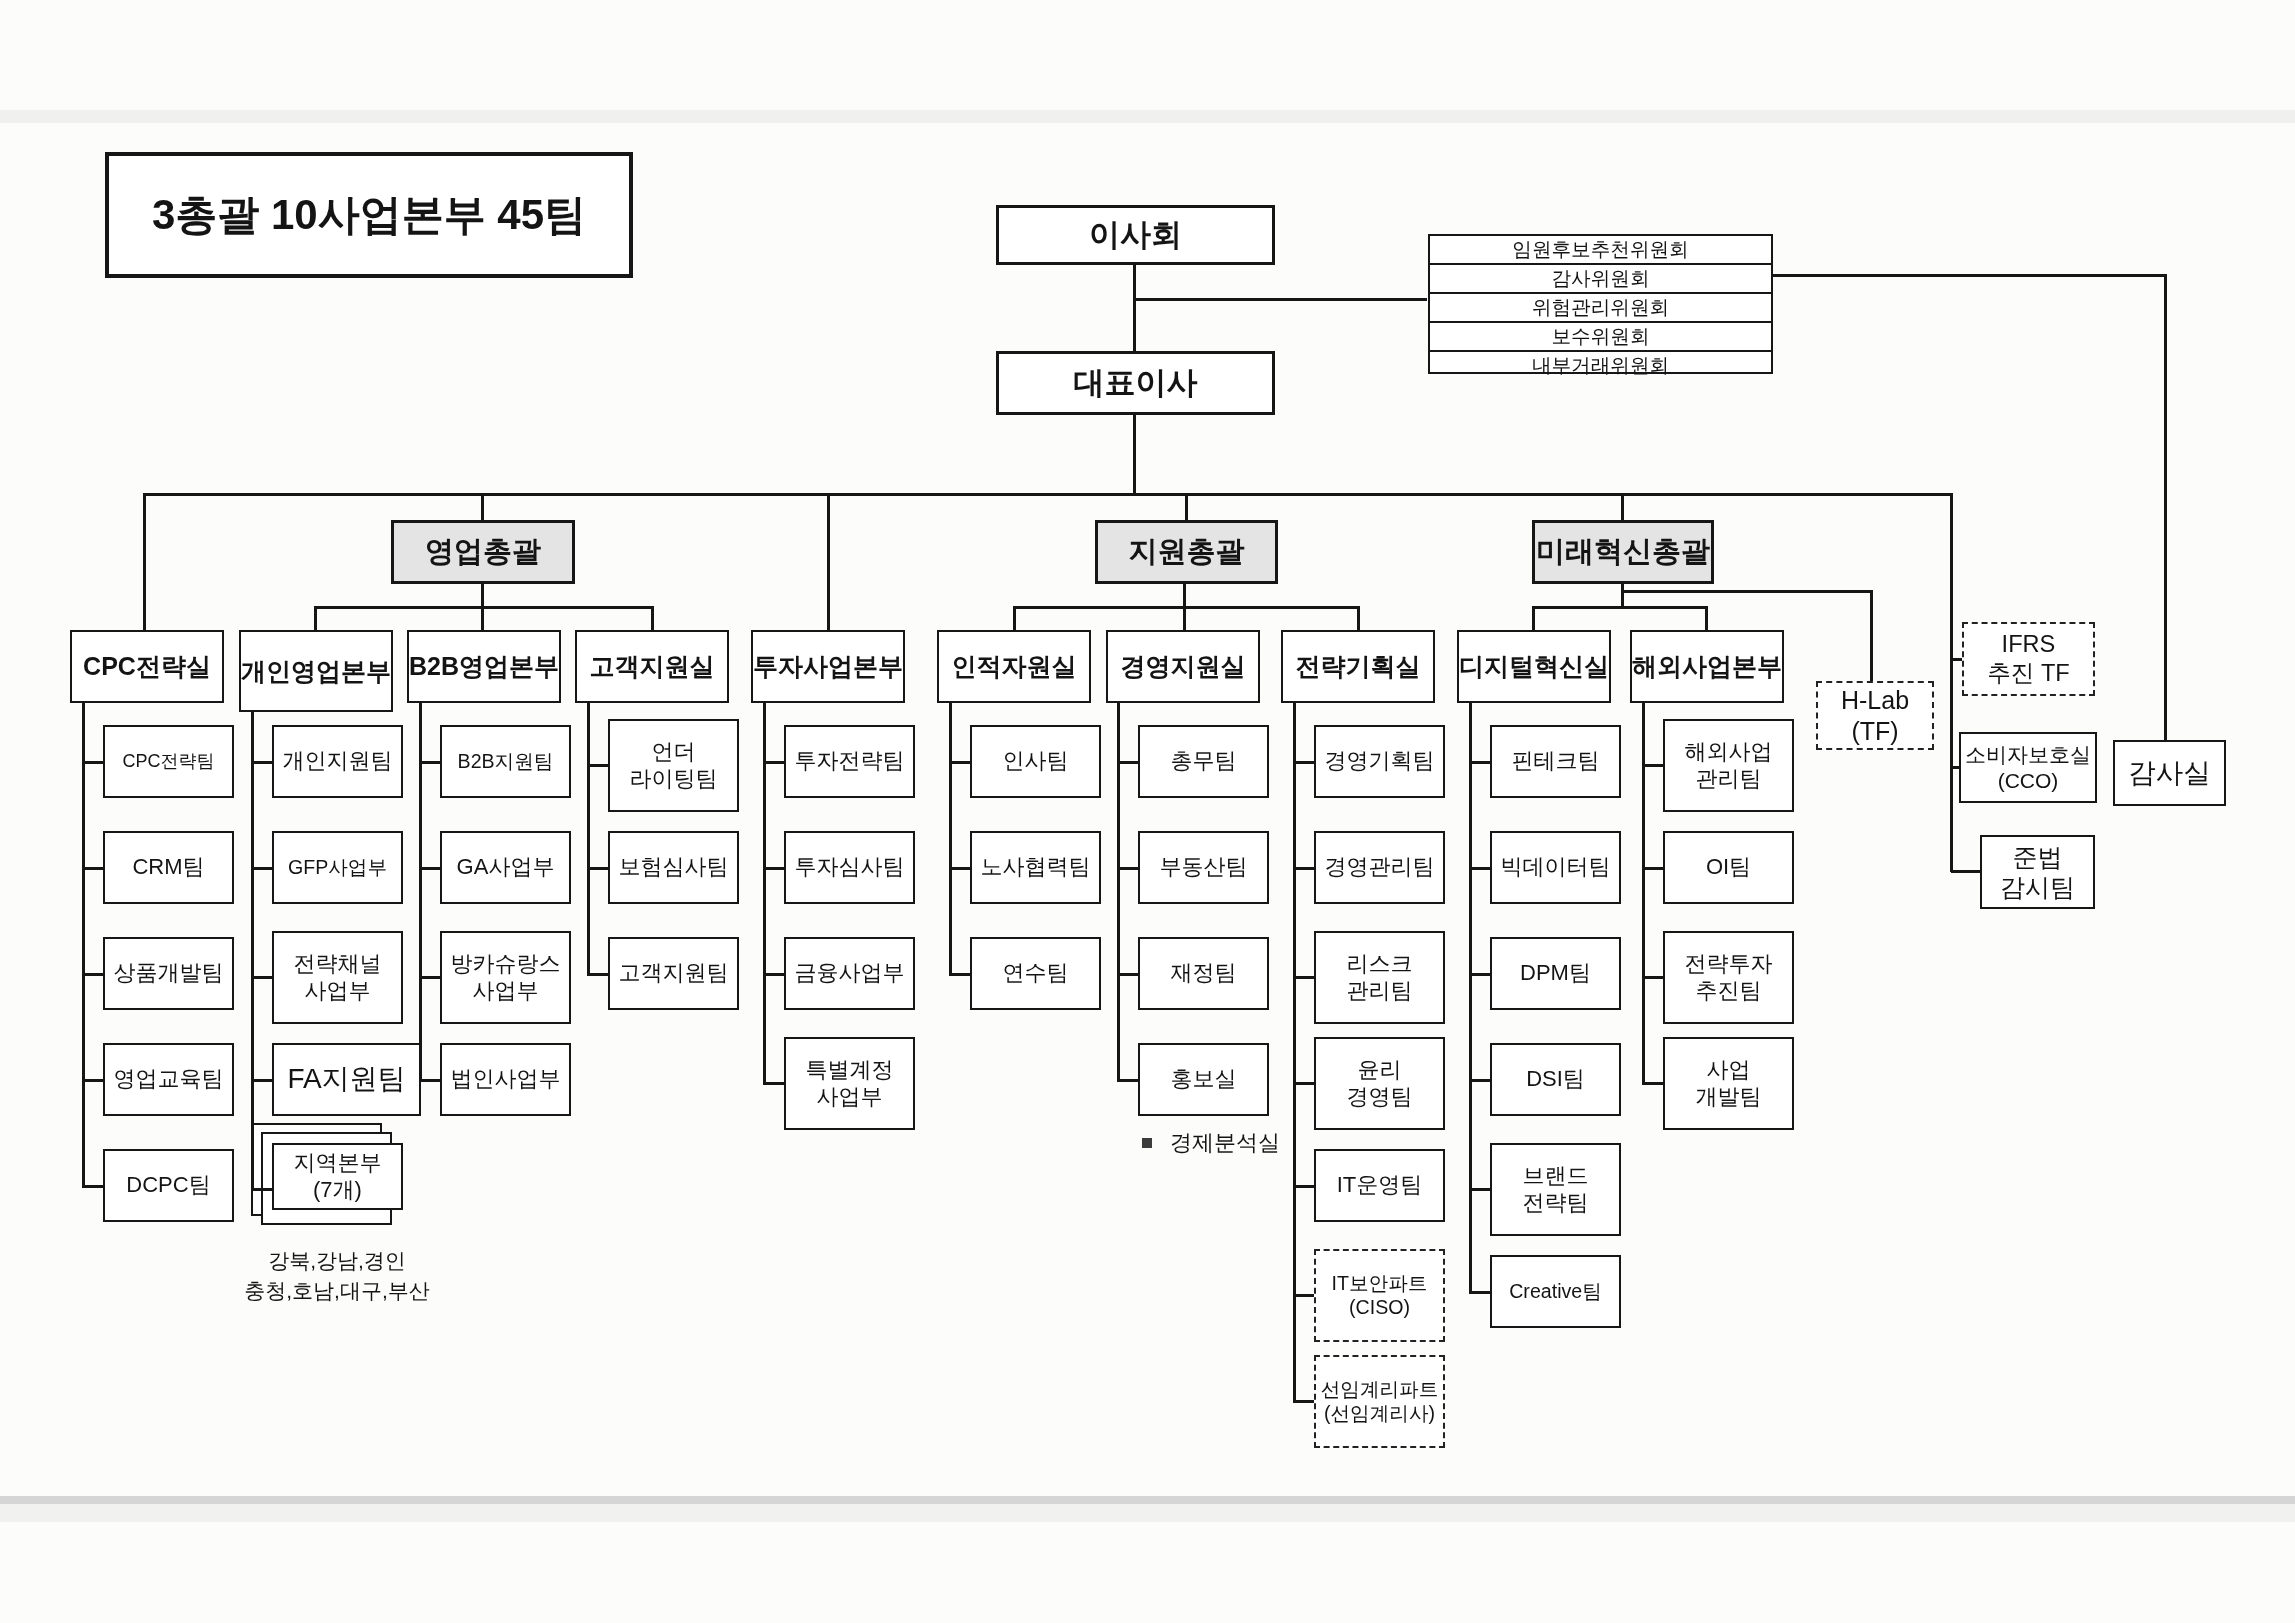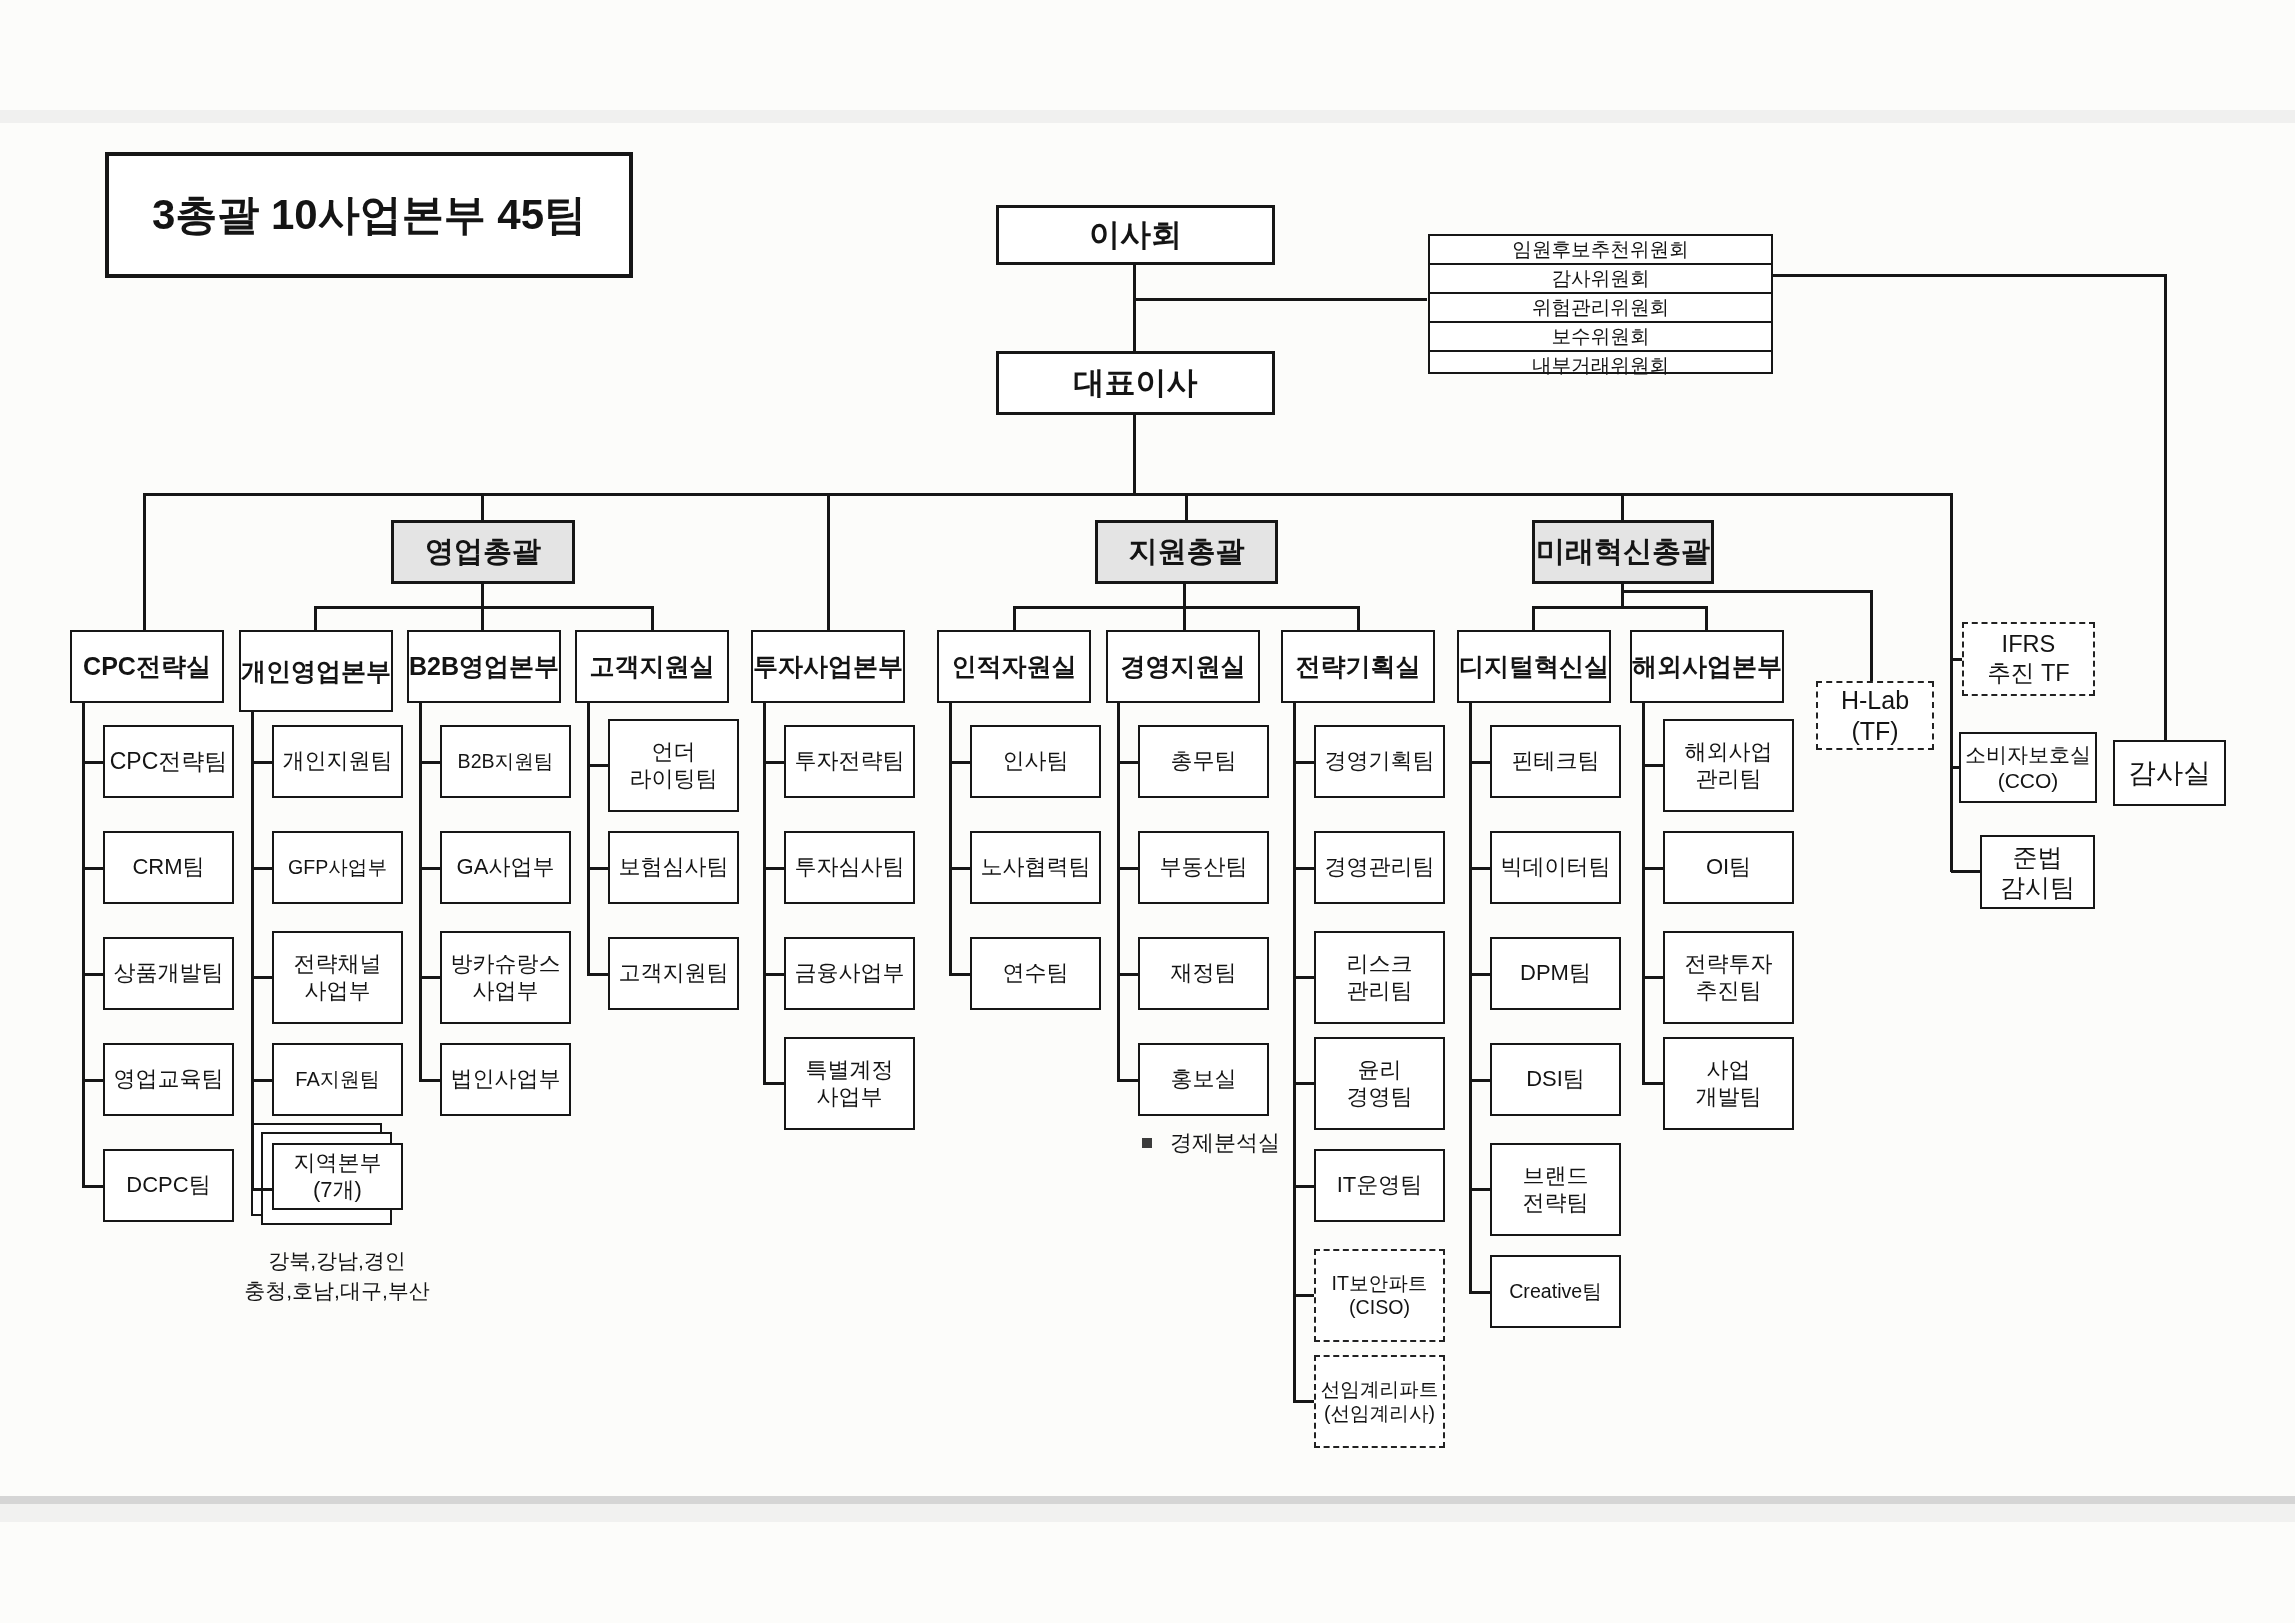--- a/index.html
+++ b/index.html
@@ -113,40 +113,40 @@
   <div class="vline" style="left:2164px; top:274px; width:2.6px; height:467px;"></div>
 
   <div class="hline" style="left:1951px; top:658px; width:11.8px; height:2.6px;"></div>
   <div class="hline" style="left:1951px; top:766px; width:9.2px; height:2.6px;"></div>
   <div class="hline" style="left:1951px; top:870px; width:30px; height:2.6px;"></div>
 
   <div class="artifact" style="left:0; top:110px; width:2295px; height:13px; background:#ececec; opacity:.8;"></div>
   <div class="artifact" style="left:0; top:1496px; width:2295px; height:7.9px; background:#c4c4c4; opacity:.7;"></div>
   <div class="artifact" style="left:0; top:1504px; width:2295px; height:18.3px; background:#e8e8e8; opacity:.55;"></div>
 <div class="box bold" style="left: 70px; top: 630px; width: 154px; height: 73px; font-size: 25px;">CPC전략실</div>
-    <div class="box" style="left: 103px; top: 725px; width: 131px; height: 73px; font-size: 23px;">CPC전략팀</div>
+    <div class="box" style="left: 103px; top: 725px; width: 131px; height: 73px; font-size: 18px;">CPC전략팀</div>
     <div class="hline" style="left: 82px; top: 761px; width: 23.6px; height: 2.6px;"></div>
     <div class="box" style="left: 103px; top: 831px; width: 131px; height: 73px; font-size: 22px;">CRM팀</div>
     <div class="hline" style="left: 82px; top: 867px; width: 23.6px; height: 2.6px;"></div>
     <div class="box" style="left: 103px; top: 937px; width: 131px; height: 73px; font-size: 22px;">상품개발팀</div>
     <div class="hline" style="left: 82px; top: 973px; width: 23.6px; height: 2.6px;"></div>
     <div class="box" style="left: 103px; top: 1043px; width: 131px; height: 73px; font-size: 22px;">영업교육팀</div>
     <div class="hline" style="left: 82px; top: 1079px; width: 23.6px; height: 2.6px;"></div>
     <div class="box" style="left: 103px; top: 1149px; width: 131px; height: 73px; font-size: 22px;">DCPC팀</div>
     <div class="hline" style="left: 82px; top: 1185px; width: 23.6px; height: 2.6px;"></div>
     <div class="vline" style="left: 82px; top: 703px; width: 2.6px; height: 484px;"></div>
     <div class="box bold" style="left: 239px; top: 630px; width: 154px; height: 82px; font-size: 25px;">개인영업본부</div>
     <div class="box" style="left: 272px; top: 725px; width: 131px; height: 73px; font-size: 22px;">개인지원팀</div>
     <div class="hline" style="left: 251px; top: 761px; width: 23.6px; height: 2.6px;"></div>
     <div class="box" style="left: 272px; top: 831px; width: 131px; height: 73px; font-size: 19.6px;">GFP사업부</div>
     <div class="hline" style="left: 251px; top: 867px; width: 23.6px; height: 2.6px;"></div>
     <div class="box" style="left: 272px; top: 931px; width: 131px; height: 93px; font-size: 22px;">전략채널
 사업부</div>
     <div class="hline" style="left: 251px; top: 976px; width: 23.6px; height: 2.6px;"></div>
-    <div class="box" style="left: 272px; top: 1043px; width: 131px; height: 73px; font-size: 20px;">FA지원팀</div>
+    <div class="box" style="left: 272px; top: 1043px; width: 149px; height: 73px; font-size: 28px;">FA지원팀</div>
     <div class="hline" style="left: 251px; top: 1079px; width: 23.6px; height: 2.6px;"></div>
     <div class="box layer" style="left: 251px; top: 1123px; width: 131px; height: 93px;"></div>
     <div class="box layer" style="left: 261px; top: 1132px; width: 131px; height: 93px;"></div>
     <div class="box" style="left: 272px; top: 1143px; width: 131px; height: 67px; font-size: 22px;">지역본부
 (7개)</div>
     <div class="hline" style="left: 251px; top: 1188px; width: 23.6px; height: 2.6px;"></div>
     <div class="note" style="left: 193px; top: 1246px; width: 288px;">강북,강남,경인
 충청,호남,대구,부산</div>
     <div class="vline" style="left: 251px; top: 703px; width: 2.6px; height: 488px;"></div>
     <div class="box bold" style="left: 407px; top: 630px; width: 154px; height: 73px; font-size: 25px;">B2B영업본부</div>

